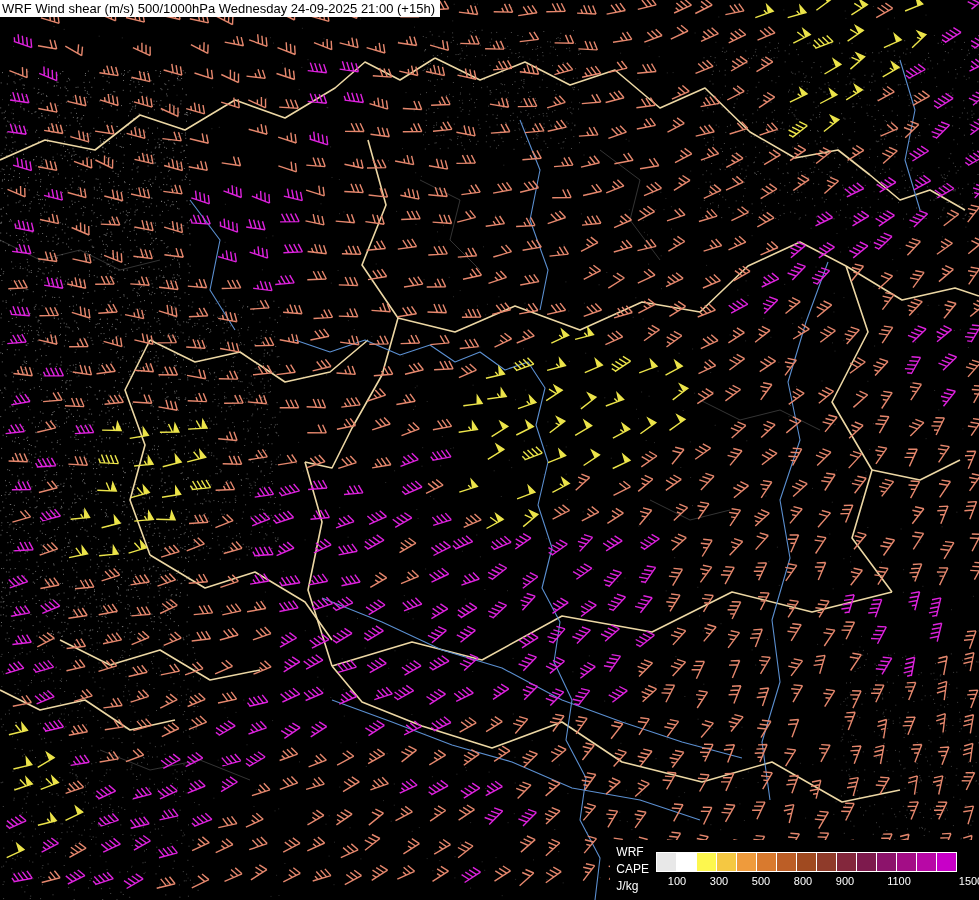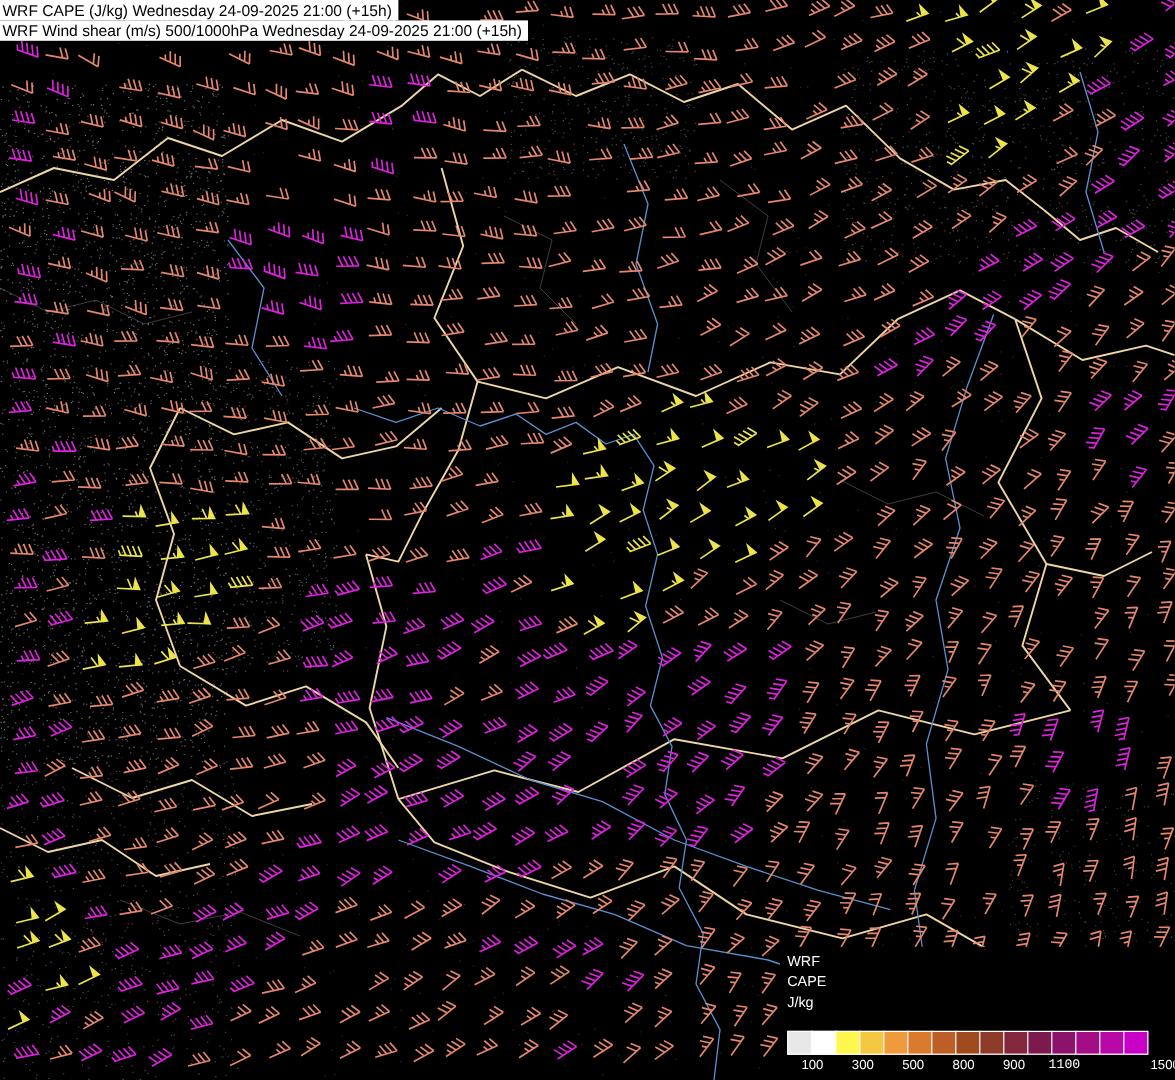--- a/index.html
+++ b/index.html
@@ -3,21 +3,21 @@
 <meta charset="utf-8">
 <style>
   html,body{margin:0;padding:0;background:#111;}
   .stage{position:relative;width:979px;height:900px;background:#000;overflow:hidden;
          font-family:"Liberation Sans",sans-serif;}
   .stage svg{position:absolute;top:0;left:0;}
   .titlebox{position:absolute;top:0;left:0;z-index:7;}
   .titleline{display:table;background:#ffffff;color:#000000;font-size:13px;line-height:15px;
              padding:1px 5px 1px 2px;white-space:nowrap;}
   .legend{position:absolute;right:0;bottom:0;z-index:7;background:#000;display:flex;
-          align-items:flex-start;padding:4px 8px 5px 6px;gap:7px;flex-direction:column;}
+          align-items:flex-start;padding:4px 8px 5px 6px;gap:7px;}
   .legend-left{display:flex;flex-direction:column;color:#ffffff;font-size:12px;line-height:17px;}
   .legend-right{display:flex;flex-direction:column;padding-top:8px;}
   .legend-swatches{display:flex;}
   .swatch{width:21px;height:20px;border:1px solid #ffffff;box-sizing:border-box;margin-left:-1px;}
   .swatch:first-child{margin-left:0;}
   .legend-ticks{position:relative;height:16px;color:#ffffff;font-size:11px;width:315px;text-align:right;}
   .tick{position:absolute;top:3px;transform:translateX(-50%);}
 </style>
 </head>
 <body>
@@ -1017,21 +1017,20 @@
         <path d="M819.7 887.8L828.6 871.0M828.6 871.0L819.6 870.5M826.5 875.0L817.5 874.5" stroke="#e5876d" fill="#e5876d" stroke-width="1.4"></path>
         <path d="M850.2 880.5L857.6 863.0M857.6 863.0L848.6 863.3M855.9 867.2L846.9 867.5M854.1 871.3L845.1 871.6" stroke="#e5876d" fill="#e5876d" stroke-width="1.4"></path>
         <path d="M883.2 888.7L886.4 869.9M886.4 869.9L877.7 872.3M885.6 874.4L877.0 876.8" stroke="#e5876d" fill="#e5876d" stroke-width="1.4"></path>
         <path d="M905.2 884.6L908.0 865.8M908.0 865.8L899.3 868.4M907.3 870.3L898.7 872.9M906.7 874.7L898.0 877.3M906.0 879.2L901.7 880.5" stroke="#e5876d" fill="#e5876d" stroke-width="1.4"></path>
         <path d="M935.2 886.1L942.1 868.4M942.1 868.4L933.1 869.0M940.4 872.6L931.5 873.2" stroke="#e5876d" fill="#e5876d" stroke-width="1.4"></path>
         <path d="M971.8 884.9L975.7 866.3M975.7 866.3L966.9 868.3M974.7 870.7L966.0 872.7M973.8 875.1L965.1 877.2" stroke="#e5876d" fill="#e5876d" stroke-width="1.4"></path>
       </g>
   </svg>
 
   <div class="titlebox">
-    <div class="titleline">WRF CAPE (J/kg) Wednesday 24-09-2025 21:00 (+15h)</div>
     <div class="titleline">WRF Wind shear (m/s) 500/1000hPa Wednesday 24-09-2025 21:00 (+15h)</div>
   </div>
 
   <div class="legend">
     <div class="legend-left">
       <span>WRF</span>
       <span>CAPE</span>
       <span>J/kg</span>
     </div>
     <div class="legend-right">
@@ -1051,20 +1050,20 @@
           <div class="swatch" style="background: rgb(163, 13, 134);"></div>
           <div class="swatch" style="background: rgb(184, 8, 166);"></div>
           <div class="swatch" style="background: rgb(200, 0, 200);"></div>
         </div>
       <div class="legend-ticks">
           <span class="tick" style="left: 21px;">100</span>
           <span class="tick" style="left: 63px;">300</span>
           <span class="tick" style="left: 105px;">500</span>
           <span class="tick" style="left: 147px;">800</span>
           <span class="tick" style="left: 189px;">900</span>
-          <span class="tick" style="left: 231px; font-family: Liberation Mono, monospace;">1100</span>
+          <span class="tick" style="left: 243px;">1100</span>
           <span class="tick" style="left: 273px; margin-top: 29px;">1300</span>
           <span class="tick" style="left: 315px;">1500</span>
         </div>
     </div>
   </div>
 
 </div>
 
 </body></html>

